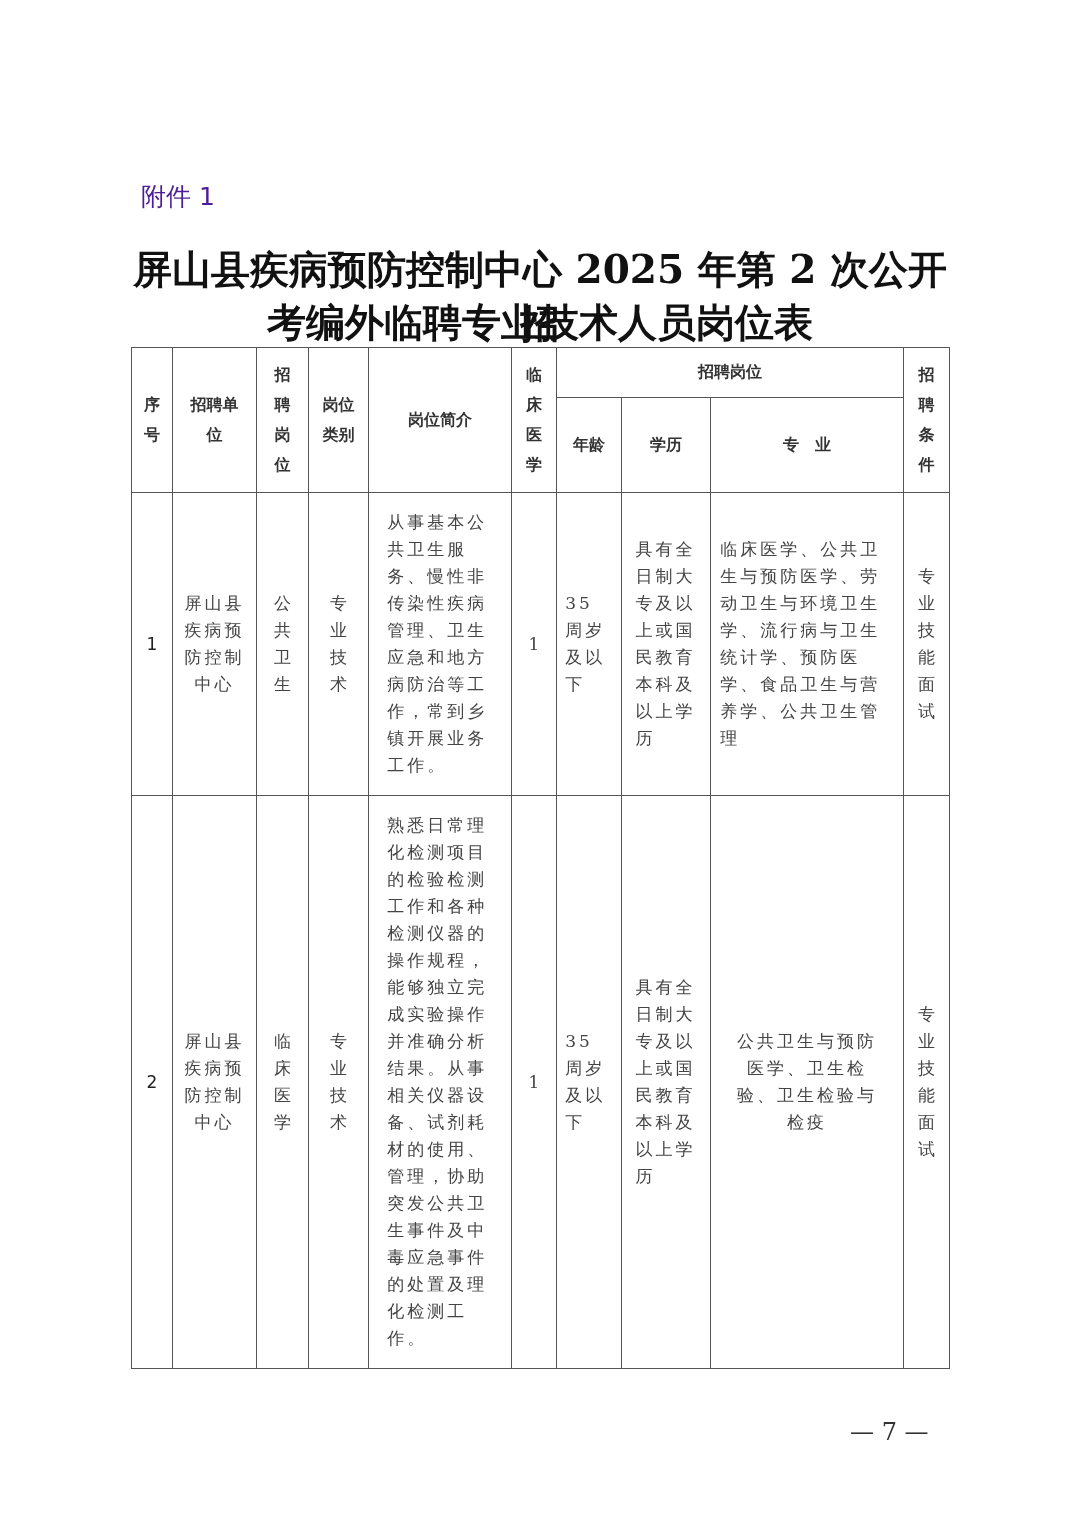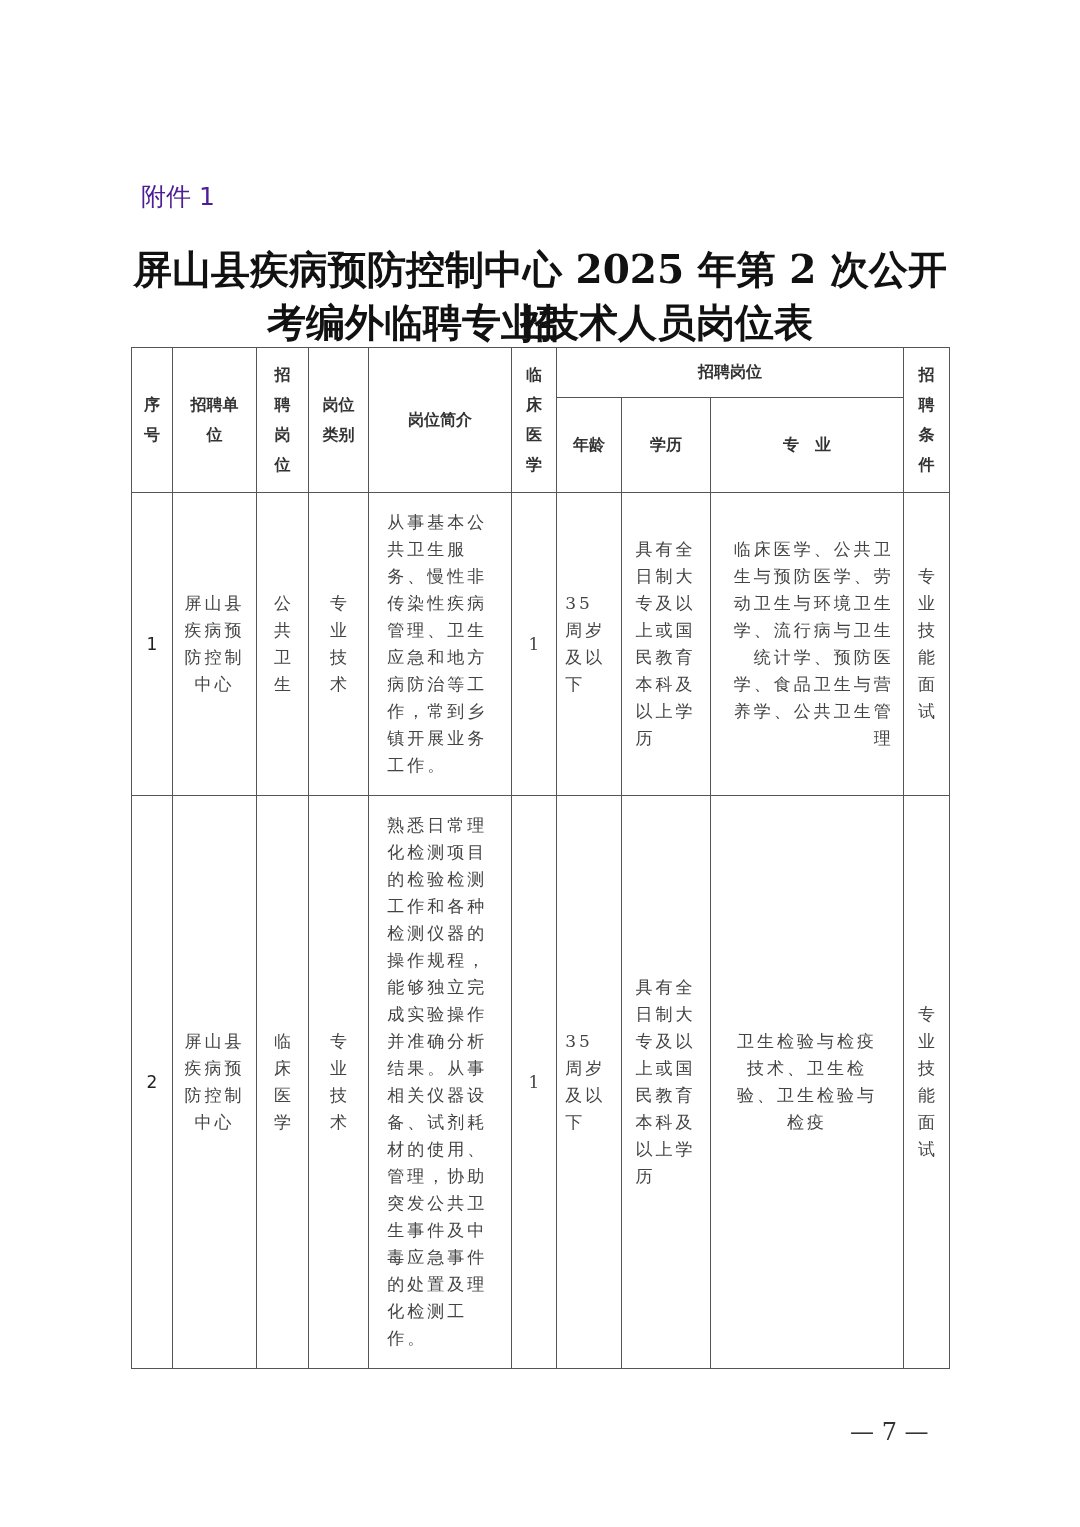--- a/index.html
+++ b/index.html
@@ -87,21 +87,21 @@
           <div class="block" style="width:6.2em">从事基本公共卫生服务、慢性非传染性疾病管理、卫生应急和地方病防治等工作，常到乡镇开展业务工作。</div>
         </td>
     <td>1</td>
     <td>
           <div class="block" style="width:2.8em">35周岁及以下</div>
         </td>
     <td>
           <div class="block" style="width:3.6em">具有全日制大专及以上或国民教育本科及以上学历</div>
         </td>
     <td>
-          <div class="block" style="width:10.2em;text-align:right">临床医学、公共卫生与预防医学、劳动卫生与环境卫生学、流行病与卫生统计学、预防医学、食品卫生与营养学、公共卫生管理</div>
+          <div class="block" style="width:10.2em;text-align:left">临床医学、公共卫生与预防医学、劳动卫生与环境卫生学、流行病与卫生统计学、预防医学、食品卫生与营养学、公共卫生管理</div>
         </td>
     <td>
           <div class="narrow">专业技能面试</div>
         </td>
   </tr>
 
   <tr style="height:524px">
     <td class="num">2</td>
     <td>
           <div class="block" style="width:3.6em;text-align:center">屏山县疾病预防控制中心</div>
@@ -116,21 +116,21 @@
           <div class="block" style="width:6.2em">熟悉日常理化检测项目的检验检测工作和各种检测仪器的操作规程，能够独立完成实验操作并准确分析结果。从事相关仪器设备、试剂耗材的使用、管理，协助突发公共卫生事件及中毒应急事件的处置及理化检测工作。</div>
         </td>
     <td>1</td>
     <td>
           <div class="block" style="width:2.8em">35周岁及以下</div>
         </td>
     <td>
           <div class="block" style="width:3.6em">具有全日制大专及以上或国民教育本科及以上学历</div>
         </td>
     <td>
-          <div class="block" style="width:9.4em;text-align:center">卫生检验与检疫技术、卫生检验、卫生检验与检疫</div>
+          <div class="block" style="width:9.4em;text-align:center">公共卫生与预防医学、卫生检验、卫生检验与检疫</div>
         </td>
     <td>
           <div class="narrow">专业技能面试</div>
         </td>
   </tr>
 </tbody>
   </table>
 
 <div class="pagenum">— 7 —</div>
 

